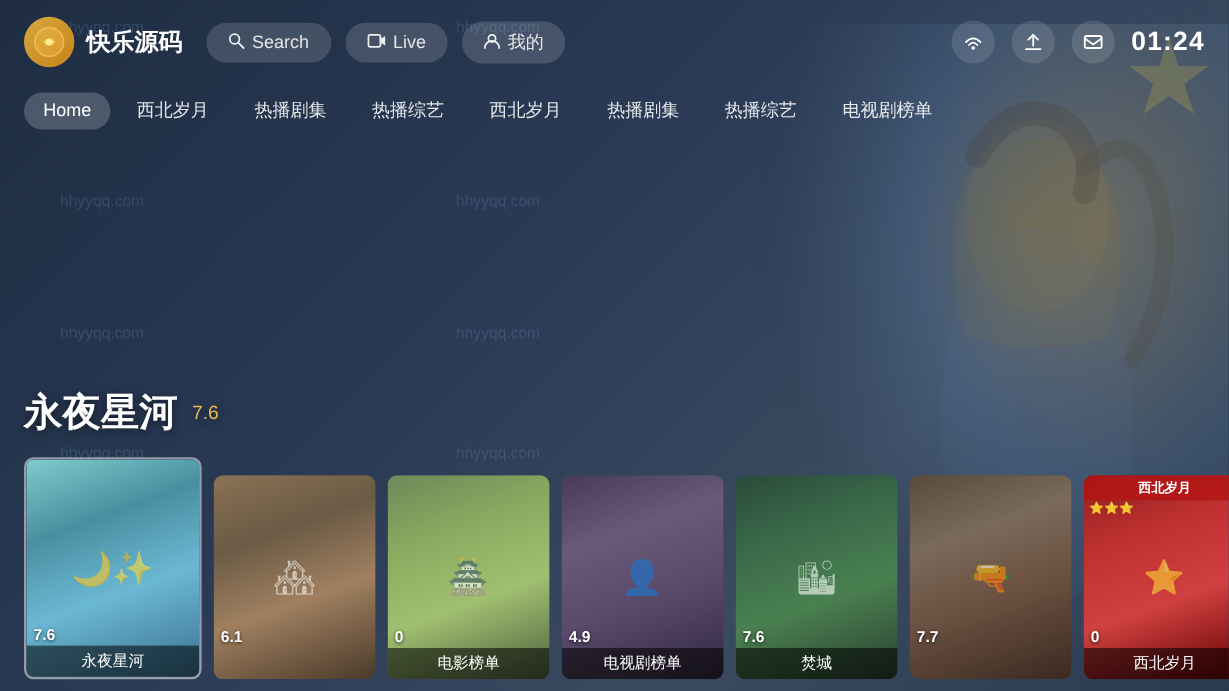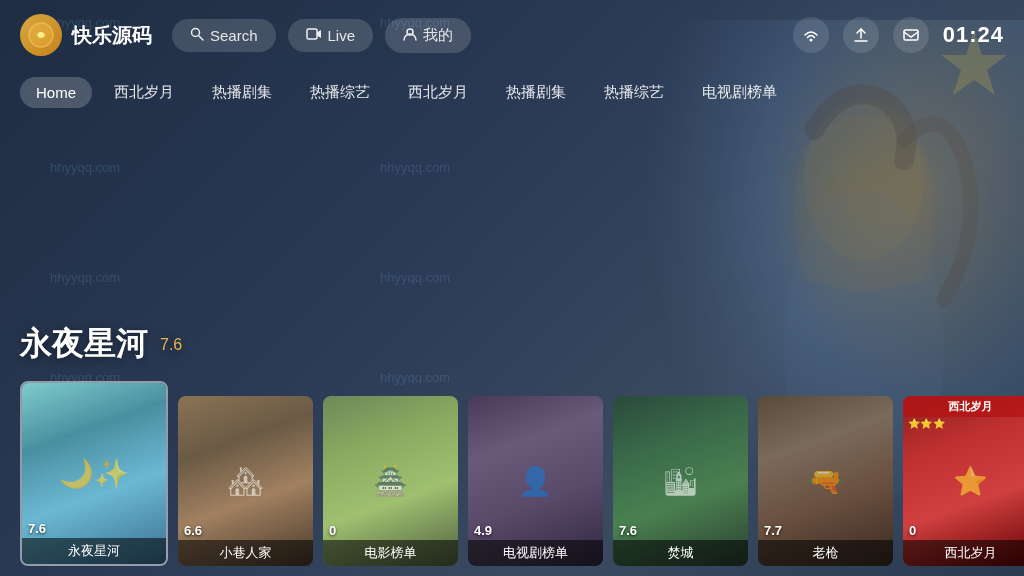--- a/index.html
+++ b/index.html
@@ -398,22 +398,21 @@
 <div class="cards-row">
 <div class="card featured">
       <div class="card-img card-bg-1" style="width: 100%; height: 100%; position: absolute; inset: 0px;"></div>
       <div class="card-decoration">🌙✨</div>
       <div class="card-rating">7.6</div>
       <div class="card-title-bar">永夜星河</div>
     </div>
     <div class="card normal">
       <div class="card-img card-bg-2" style="width: 100%; height: 100%; position: absolute; inset: 0px;"></div>
       <div class="card-decoration">🏘</div>
-      <div class="card-rating">6.6</div>
-      <div class="card-title-bar">小巷人家</div>
+      <div class="card-rating">6.1</div>
     </div>
     <div class="card normal">
       <div class="card-img card-bg-3" style="width: 100%; height: 100%; position: absolute; inset: 0px;"></div>
       <div class="card-decoration">🏯</div>
       <div class="card-rating">0</div>
       <div class="card-title-bar">电影榜单</div>
     </div>
     <div class="card normal">
       <div class="card-img card-bg-4" style="width: 100%; height: 100%; position: absolute; inset: 0px;"></div>
       <div class="card-decoration">👤</div>
@@ -423,21 +422,20 @@
     <div class="card normal">
       <div class="card-img card-bg-5" style="width: 100%; height: 100%; position: absolute; inset: 0px;"></div>
       <div class="card-decoration">🏙</div>
       <div class="card-rating">7.6</div>
       <div class="card-title-bar">焚城</div>
     </div>
     <div class="card normal">
       <div class="card-img card-bg-6" style="width: 100%; height: 100%; position: absolute; inset: 0px;"></div>
       <div class="card-decoration">🔫</div>
       <div class="card-rating">7.7</div>
-      <div class="card-title-bar">老枪</div>
     </div>
     <div class="card normal">
       <div class="card-img card-bg-7" style="width: 100%; height: 100%; position: absolute; inset: 0px;"></div>
       <div class="card-decoration">⭐</div>
       <div style="position: absolute; top: 0px; left: 0px; right: 0px; background: rgba(180, 20, 20, 0.8); padding: 3px 6px; font-size: 11px; color: rgb(255, 255, 255); text-align: center; font-weight: bold;">西北岁月</div>
       <div style="position: absolute; top: 22px; left: 5px; font-size: 10px; color: rgba(255, 220, 100, 0.9);">⭐⭐⭐</div>
       <div class="card-rating">0</div>
       <div class="card-title-bar">西北岁月</div>
     </div>
   </div>

